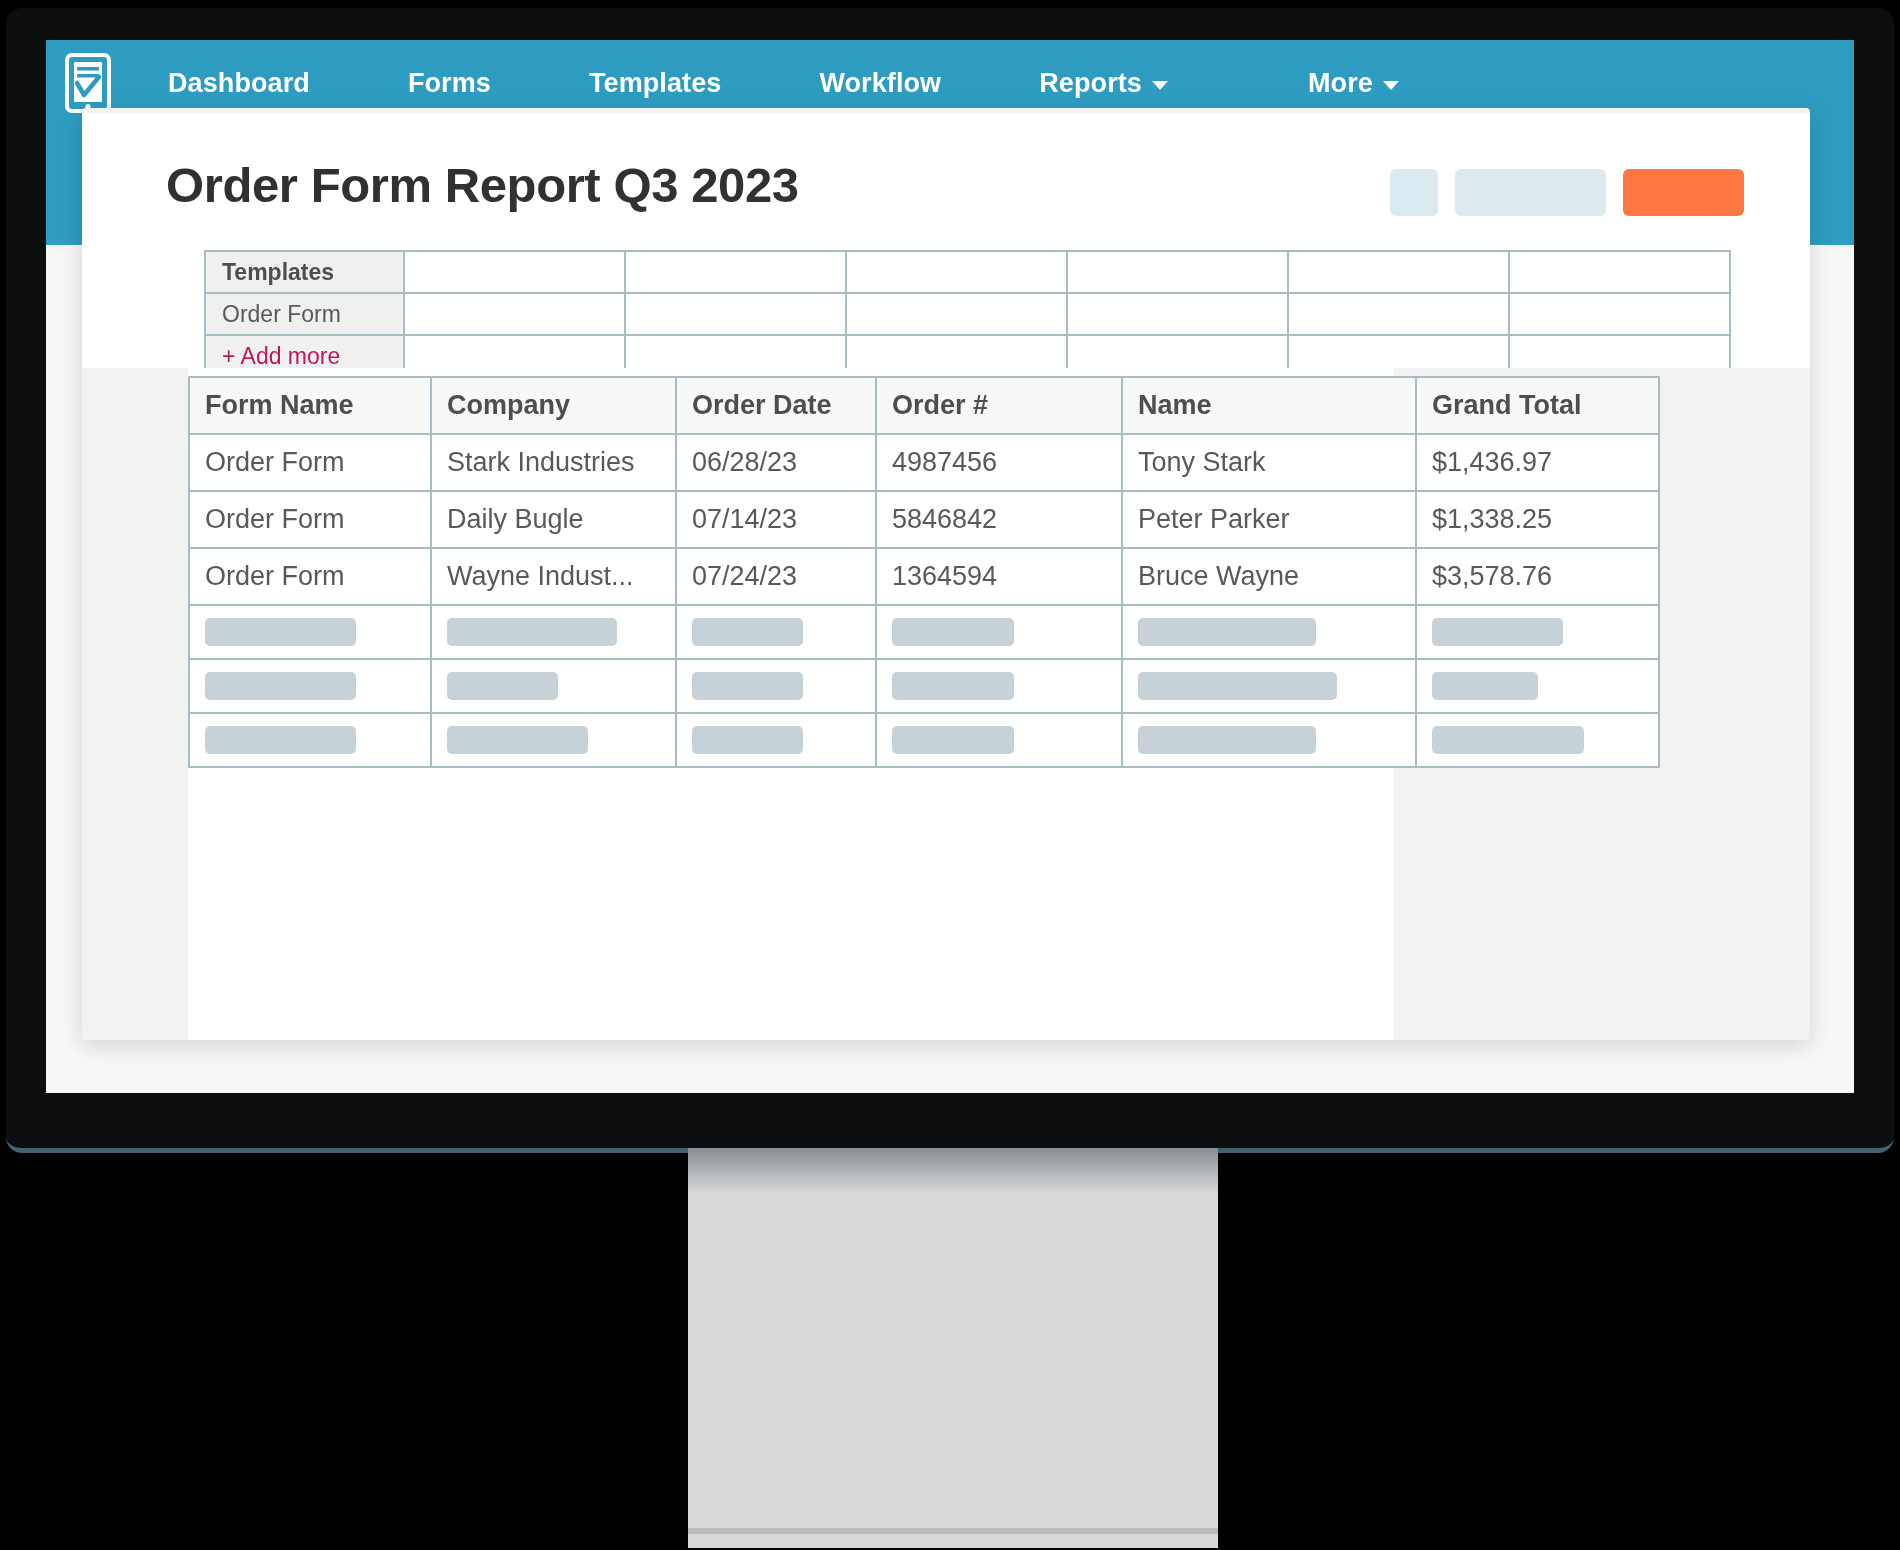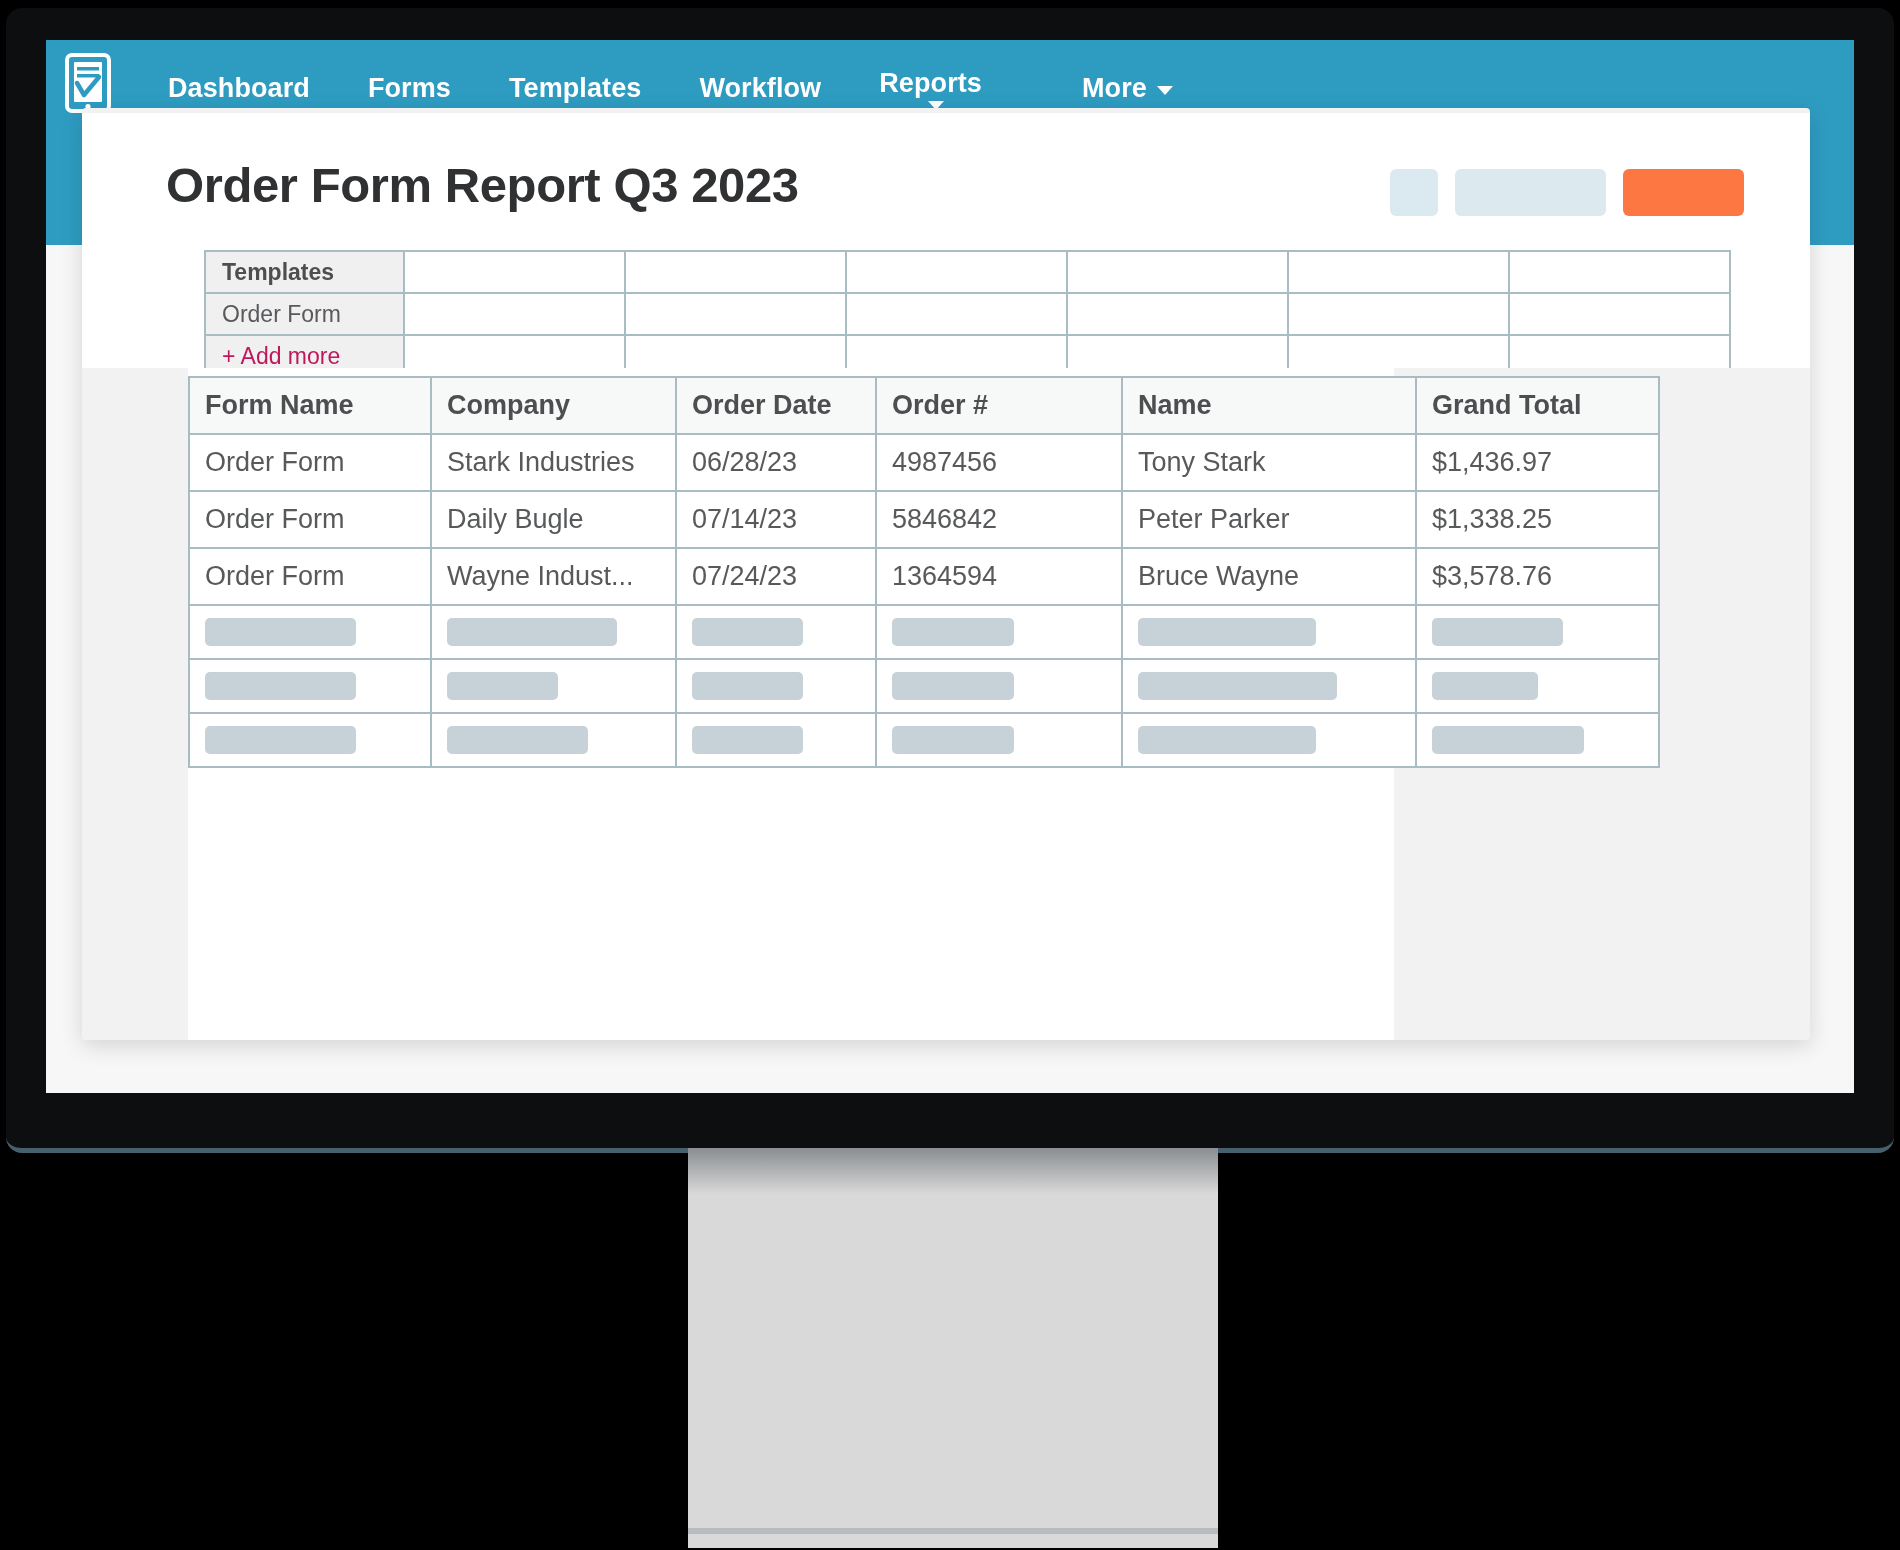--- a/index.html
+++ b/index.html
@@ -88,33 +88,34 @@
     height: 60px;
   }
   .logo svg { display: block; }
 
   .nav {
     position: absolute;
     left: 122px;
     top: 28px;
     display: flex;
     align-items: center;
+    gap: 40px;
   }
   .nav-item {
     color: #ffffff;
     font-size: 27px;
     font-weight: bold;
     letter-spacing: 0.1px;
     margin-right: 58px;
     white-space: nowrap;
     cursor: pointer;
     display: flex;
     align-items: center;
   }
-  .nav-item.wide { margin-right: 100px; flex-direction: column; }
+  .nav-item.wide { margin-right: 100px; }
   .caret {
     display: inline-block;
     margin-left: 10px;
     width: 0;
     height: 0;
     border-left: 8px solid transparent;
     border-right: 8px solid transparent;
     border-top: 9px solid #ffffff;
     position: relative;
     top: 2px;

